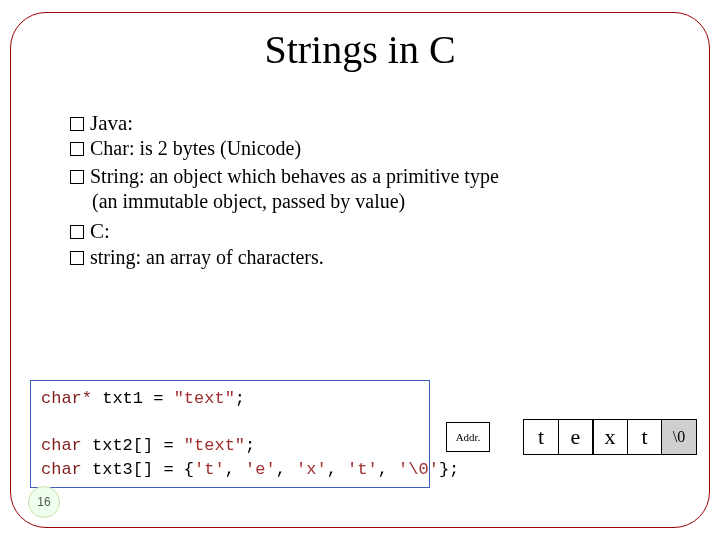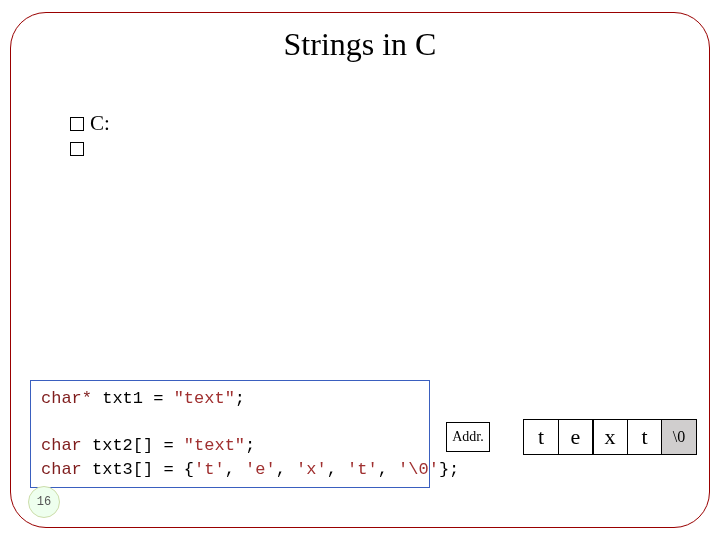--- a/index.html
+++ b/index.html
@@ -29,21 +29,21 @@
     border: 1px solid #900;
     border-radius: 36px;
     box-sizing: border-box;
   }
   .title {
     position: absolute;
     top: 26px;
     left: 0;
     width: 100%;
     text-align: center;
-    font-size: 32px;
+    font-size: 40px;
     font-weight: 400;
   }
   .content {
     position: absolute;
     top: 110px;
     left: 70px;
     width: 590px;
     font-size: 21px;
     line-height: 1.25;
   }
@@ -84,21 +84,21 @@
 
   .addr {
     position: absolute;
     left: 446px;
     top: 422px;
     width: 44px;
     height: 30px;
     border: 1.5px solid #000;
     box-sizing: border-box;
     text-align: center;
-    font-size: 14px;
+    font-size: 11px;
     line-height: 28px;
     font-family: "Times New Roman", serif;
   }
 
   .cells {
     position: absolute;
     left: 523px;
     top: 419px;
     display: flex;
     height: 36px;
@@ -121,40 +121,49 @@
   .pagenum {
     position: absolute;
     left: 28px;
     bottom: 22px;
     width: 30px;
     height: 30px;
     border-radius: 50%;
     background: #efe;
     border: 1px solid #cda;
     font-size: 12px;
-    font-family: Liberation Mono, monospace;
+    font-family: Liberation Sans, sans-serif;
     color: #555;
     text-align: center;
     line-height: 30px;
   }
 </style>
 </head>
 <body>
 
 <div class="slide">
   <div class="frame"></div>
 
   <div class="title">Strings in C</div>
 
   <div class="content">
     <ul class="top-level">
       <li>
+        <span class="sq"></span><span>Java:</span>
+        <ul class="sub-level">
+          <li><span class="sq"></span><span>Char: is 2 bytes (Unicode)</span></li>
+          <li><span class="sq"></span><span>String: an object which behaves as a primitive type</span>
+            <div class="continuation">(an immutable object, passed by value)</div>
+          </li>
+        </ul>
+      </li>
+      <li>
         <span class="sq"></span><span>C:</span>
         <ul class="sub-level">
-          <li><span class="sq"></span></li>
+          <li><span class="sq"></span><span>string: an array of characters.</span></li>
         </ul>
       </li>
     </ul>
   </div>
 
   <div class="codebox">
     <div class="line"><span class="mono kw">char*</span><span class="mono"> txt1 = </span><span class="mono str">"text"</span><span class="mono">;</span></div>
     <div class="line">&nbsp;</div>
     <div class="line"><span class="mono kw">char</span><span class="mono"> txt2[] = </span><span class="mono str">"text"</span><span class="mono">;</span></div>
     <div class="line"><span class="mono kw">char</span><span class="mono"> txt3[] = {</span><span class="mono str">'t'</span><span class="mono">, </span><span class="mono str">'e'</span><span class="mono">, </span><span class="mono str">'x'</span><span class="mono">, </span><span class="mono str">'t'</span><span class="mono">, </span><span class="mono str">'\0'</span><span class="mono">};</span></div>

